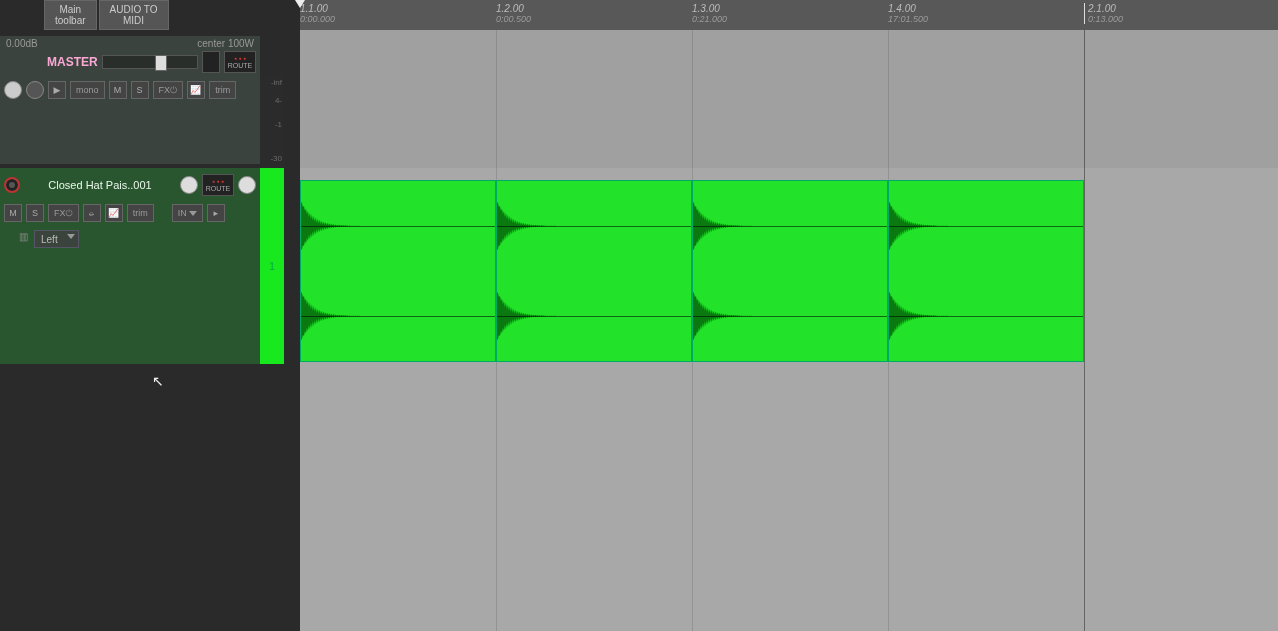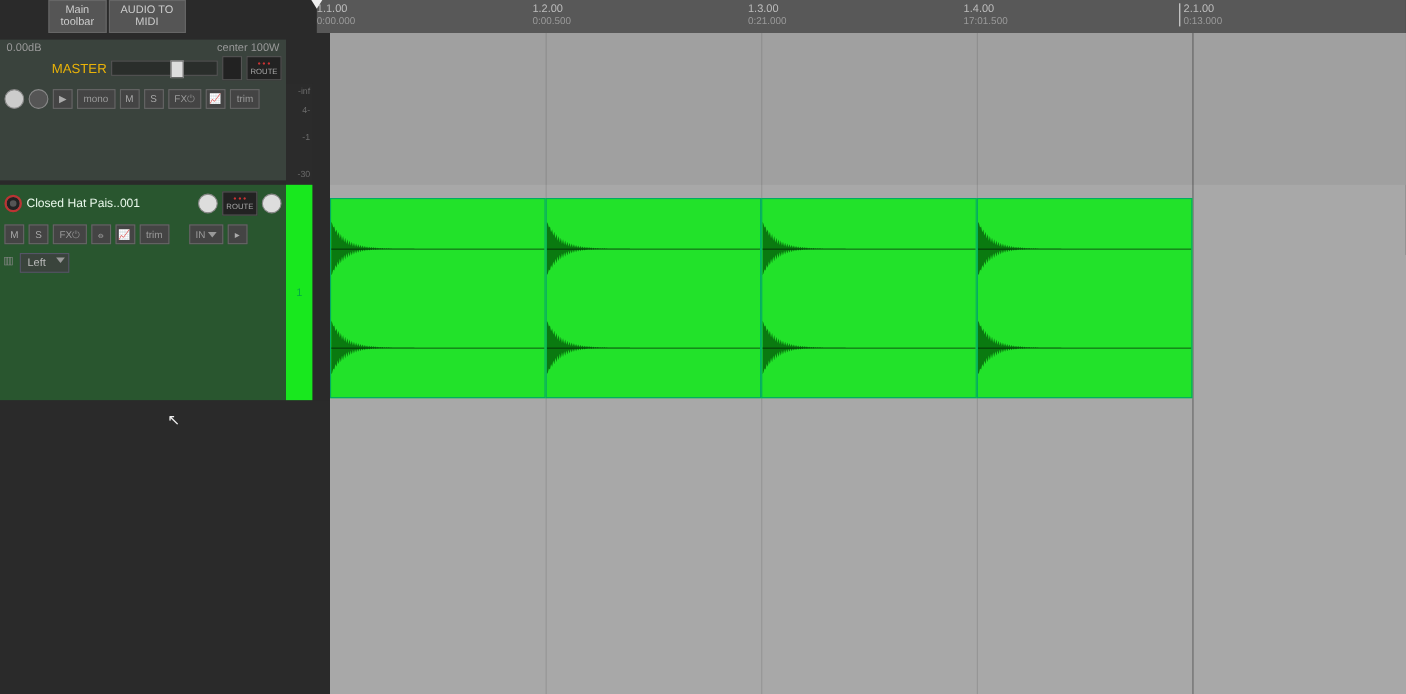--- a/index.html
+++ b/index.html
@@ -8,59 +8,59 @@
 
   
   .tabs { position: absolute; left: 44px; top: 0; height: 30px; display: flex; gap: 2px; }
   .tab { background: #555; color: #ccc; font-size: 10px; padding: 2px 10px; text-align: center; line-height: 11px; display: flex; flex-direction: column; justify-content: center; border: 1px solid #666; cursor: pointer; }
   .tab .l2 { display:block; }
 
   
   .master-panel { position: absolute; left: 0; top: 36px; width: 260px; height: 128px; background: #3f4a44; background: rgba(70,85,75,0.6); }
   .mp-top { display:flex; justify-content: space-between; padding: 2px 6px 0 6px; color:#999; font-size:10px; }
   .mp-row1 { display:flex; align-items:center; padding: 2px 4px; gap:4px; }
-  .master-label { color:#eab308; font-size:12px; font-weight:normal;padding-left:43px; }
+  .master-label { color:#f9a8d4; font-size:12px; font-weight:bold;padding-left:43px; }
   .fader { position:relative; flex:1; height:14px; background:#2a2e2b; border:1px solid #555; }
   .fader-knob { position:absolute; top:-1px; left:56%; width:12px; height:16px; background:#ddd; border:1px solid #666; }
   .route-btn { width:32px; height:22px; background:#222; border:1px solid #555; color:#aaa; font-size:7px; text-align:center; line-height:7px; padding-top:3px; }
   .route-btn::before { content:"● ● ●"; color:#c33; font-size:5px; display:block; }
   .mp-row2 { display:flex; align-items:center; padding:6px 4px; gap:4px; }
   .circ { width:18px; height:18px; border-radius:50%; background:#ccc; border:1px solid #888; cursor:pointer; }
   .sq { width:18px; height:18px; background:#444; border:1px solid #666; color:#aaa; font-size:9px; display:flex; align-items:center; justify-content:center; cursor:pointer; }
   .lbl-btn { height:18px; padding:0 5px; background:#444; border:1px solid #666; color:#9a9a9a; font-size:9px; display:flex; align-items:center; cursor:pointer; }
   .pwr::after{content:"⏻"; font-size:9px; color:#888;}
 
   
   .db-gutter { position:absolute; left:260px; top:36px; width:24px; height:128px; background:#2b2b2b; color:#6b6b6b; font-size:8px;margin-top:40px; }
   .db-gutter div { position:absolute; right:2px; }
 
   
-  .ruler { position:absolute; left:288px; top:0px; right:0; height:30px; background:#585858; }
+  .ruler { position:absolute; left:300px; top:0px; right:0; height:30px; background:#585858;font-style:italic; }
   .rmark { position:absolute; top:3px; color:#bcbcbc; font-size:10px; }
   .rmark .sub { font-size:9px; color:#9a9a9a; display:block;text-align:right; }
   .playhead { position:absolute; top:0; width:0; height:0; border-left:5px solid transparent; border-right:5px solid transparent; border-top:8px solid #eee; }
 
   
   .arrange { position:absolute; left:300px; top:30px; right:0; bottom:0; background:#a8a8a8; }
   .arrange .topgap { position:absolute; left:0; top:0; right:0; height:138px; background:#a0a0a0; }
   .arrange .trackrow { position:absolute; left:0; top:138px; right:0; height:196px; }
   .clip { position:absolute; top:12px; bottom:2px; background:#22e22a; border:1px solid #0a6; overflow:hidden; }
   .clip svg { width:100%; height:100%; display:block; }
   .vline { position:absolute; top:0; bottom:0; width:1px; background:rgba(0,0,0,0.12); }
   .darkvline { position:absolute; top:0; bottom:0; width:1px; background:rgba(0,0,0,0.4); }
 
   
   .tcp { position:absolute; left:0; top:168px; width:260px; height:196px; background:rgba(40,200,60,0.28); }
   .tcp-color { position:absolute; left:260px; top:168px; width:24px; height:196px; background:#18e81e; color:#0a4; font-size:10px; display:flex; align-items:center; justify-content:center; }
   .tcp-row1 { display:flex; align-items:center; padding:6px 4px; gap:4px; }
   .rec-arm { width:16px; height:16px; border-radius:50%; background:#555; border:2px solid #b33; box-shadow: inset 0 0 0 3px #222; cursor:pointer; }
-  .trk-name { flex:1; color:#e8f7ea; font-size:11px; overflow:hidden; white-space:nowrap; }
+  .trk-name { flex:1; color:#e8f7ea; font-size:11px; overflow:hidden; white-space:nowrap;text-align:center; }
   .knob { width:18px; height:18px; border-radius:50%; background:#ddd; border:1px solid #888; cursor:pointer; }
   .tcp-row2 { display:flex; align-items:center; padding:2px 4px; gap:4px; }
-  .tcp-row3 { display:flex; align-items:center; padding:6px 4px; gap:0; }
+  .tcp-row3 { display:flex; align-items:center; padding:6px 4px; gap:16px; }
   .chan-sel { display:flex; align-items:center; height:18px; padding:0 20px 0 6px; background:#3a443c; border:1px solid #556; color:#bbb; font-size:10px; position:relative; cursor:pointer; }
   .chan-sel::before { content:"▥"; position:absolute; left:-16px; width:14px; height:16px; color:#888; }
   .chan-sel .dd { position:absolute; right:3px; top:3px; width:0;height:0;border-left:4px solid transparent;border-right:4px solid transparent;border-top:5px solid #999; }
   .dd-caret { width:0;height:0;border-left:4px solid transparent;border-right:4px solid transparent;border-top:5px solid #999; display:inline-block; margin-left:2px; }
 
   
   .lower { position:absolute; left:0; top:364px; width:300px; bottom:0; background:#2a2a2a; }
 
   
   .cursor-icon { position:absolute; left:152px; top:373px; color:#eee; font-size:14px; pointer-events:none; }

